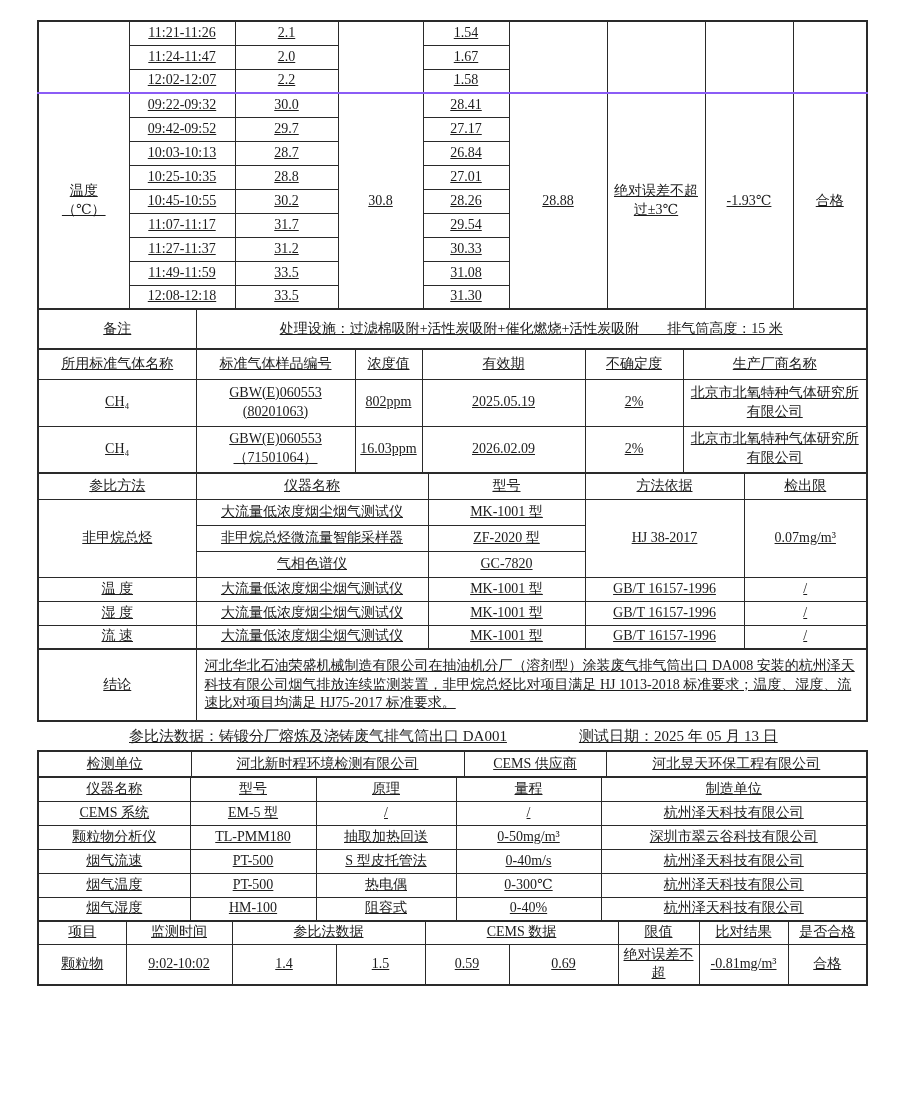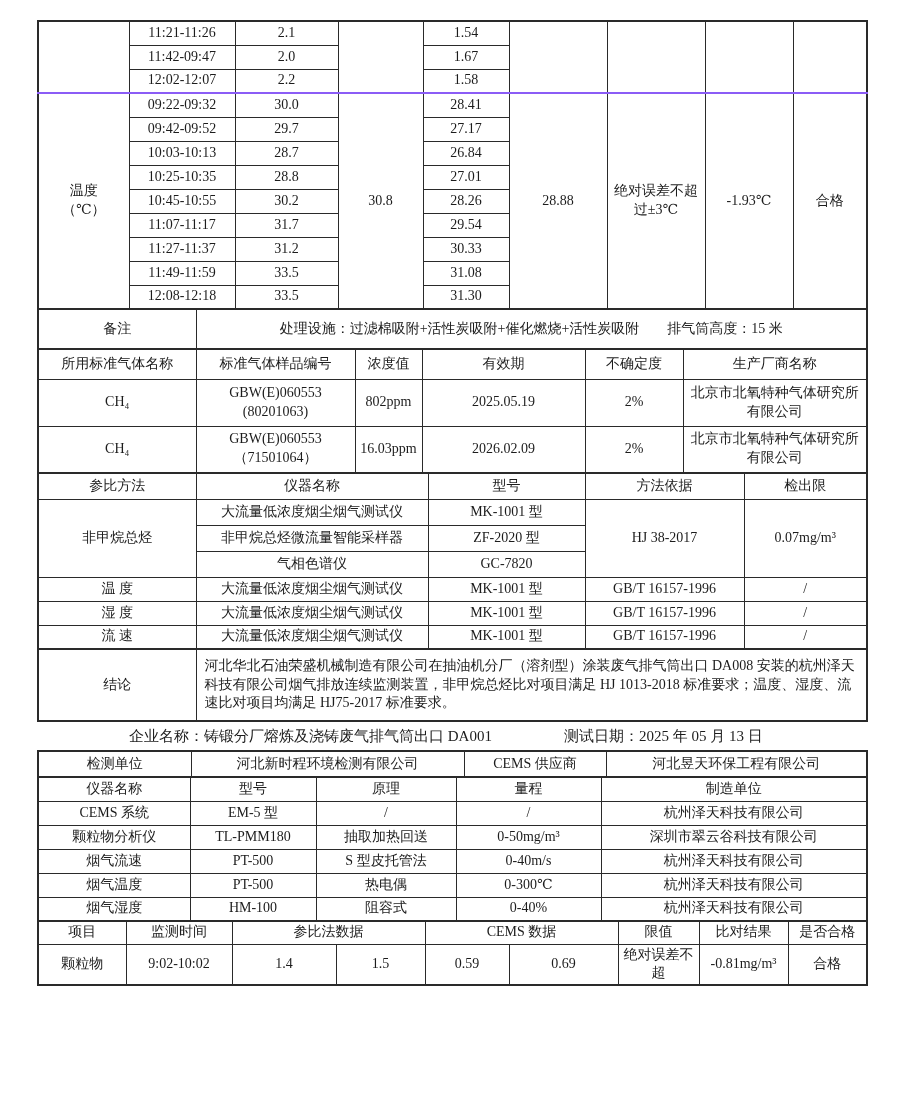--- a/index.html
+++ b/index.html
@@ -1,20 +1,20 @@
 <!DOCTYPE html>
 <html><head>
 <meta charset="utf-8">
 <style>
   html,body{margin:0;padding:0;background:#ffffff;}
   .page{
     width:900px;height:1106px;background:#ffffff;color:#1c1c1c;
     font-family:"Liberation Serif","DejaVu Serif",serif;
     font-size:14px;position:relative;box-sizing:border-box;
-    padding:20px 0 0 37px;overflow:hidden;
+    padding:20px 0 0 37px;overflow:hidden;text-decoration:underline;
   }
   table.doc{border-collapse:collapse;table-layout:fixed;width:829px;border:2px solid #2a2a2a;}
   table.doc + table.doc{margin-top:-2px;}
   .doc td,.doc th{
     border:1px solid #2a2a2a;text-align:center;vertical-align:middle;
     padding:1px 3px;white-space:pre-line;font-weight:normal;
     overflow:hidden;box-sizing:border-box;line-height:1.35;
   }
   .h24 td{height:24px;} .h26 td{height:26px;} .h30 td{height:30px;}
   .h32 td{height:40px;} .h47 td{height:47px;} .h50 td{height:50px;}
@@ -50,21 +50,21 @@
       <td>11:21-11:26</td>
       <td>2.1</td>
       <td rowspan="3"></td>
       <td>1.54</td>
       <td rowspan="3"></td>
       <td rowspan="3"></td>
       <td rowspan="3"></td>
       <td rowspan="3"></td>
     </tr>
     <tr class="h24">
-      <td>11:42-09:47</td>
+      <td>11:24-11:47</td>
       <td>2.0</td>
       <td>1.67</td>
     </tr>
     <tr class="h24">
       <td>12:02-12:07</td>
       <td>2.2</td>
       <td>1.58</td>
     </tr>
     <tr class="h24 split">
       <td rowspan="9">温度
@@ -235,21 +235,21 @@
       </colgroup>
     <tbody>
         <tr class="h68">
       <td>结论</td>
       <td class="left">河北华北石油荣盛机械制造有限公司在抽油机分厂（溶剂型）涂装废气排气筒出口 DA008 安装的杭州泽天科技有限公司烟气排放连续监测装置，非甲烷总烃比对项目满足 HJ 1013-2018 标准要求；温度、湿度、流速比对项目均满足 HJ75-2017 标准要求。</td>
     </tr>
   </tbody>
     </table>
 
   <div class="siteline">
-    <span>企业名称：铸锻分厂熔炼及浇铸废气排气筒出口 DA001</span>
+    <span>参比法数据：铸锻分厂熔炼及浇铸废气排气筒出口 DA001</span>
     <span class="gap"></span>
     <span>测试日期：2025 年 05 月 13 日</span>
   </div>
 
   <table class="doc">
     <colgroup>
       <col style="width:153px">
         <col style="width:273px">
         <col style="width:142px">
         <col style="width:261px">

